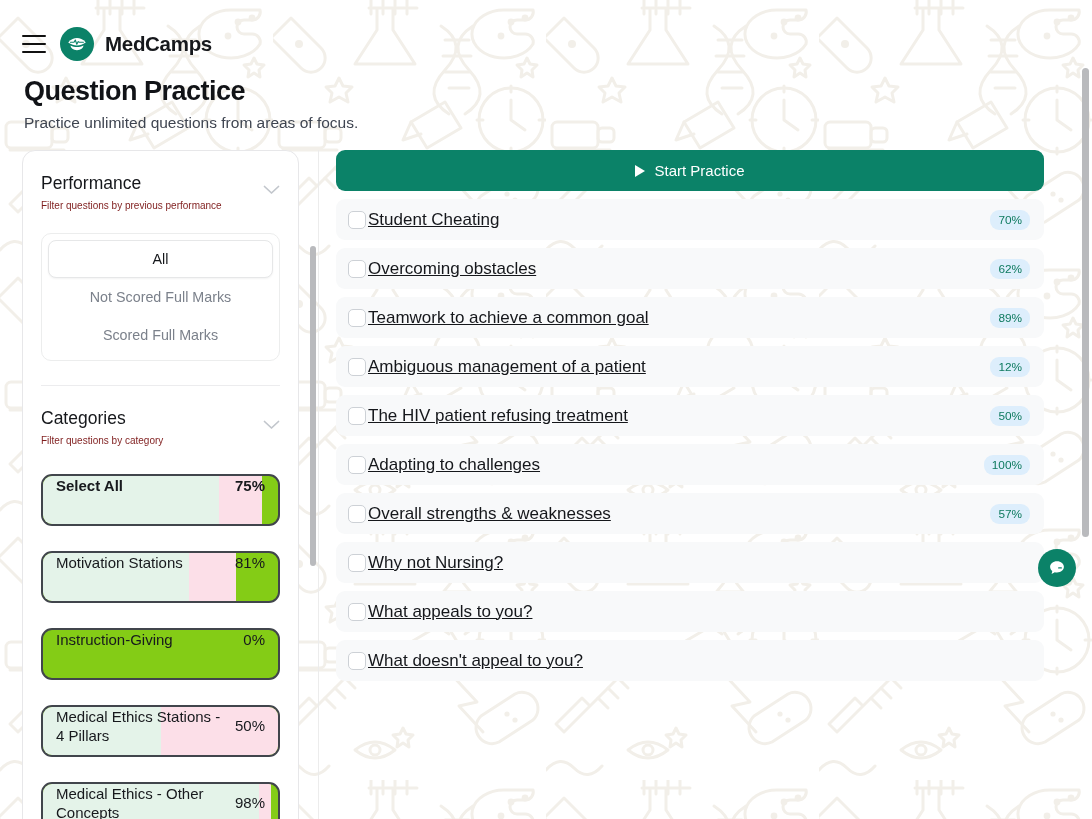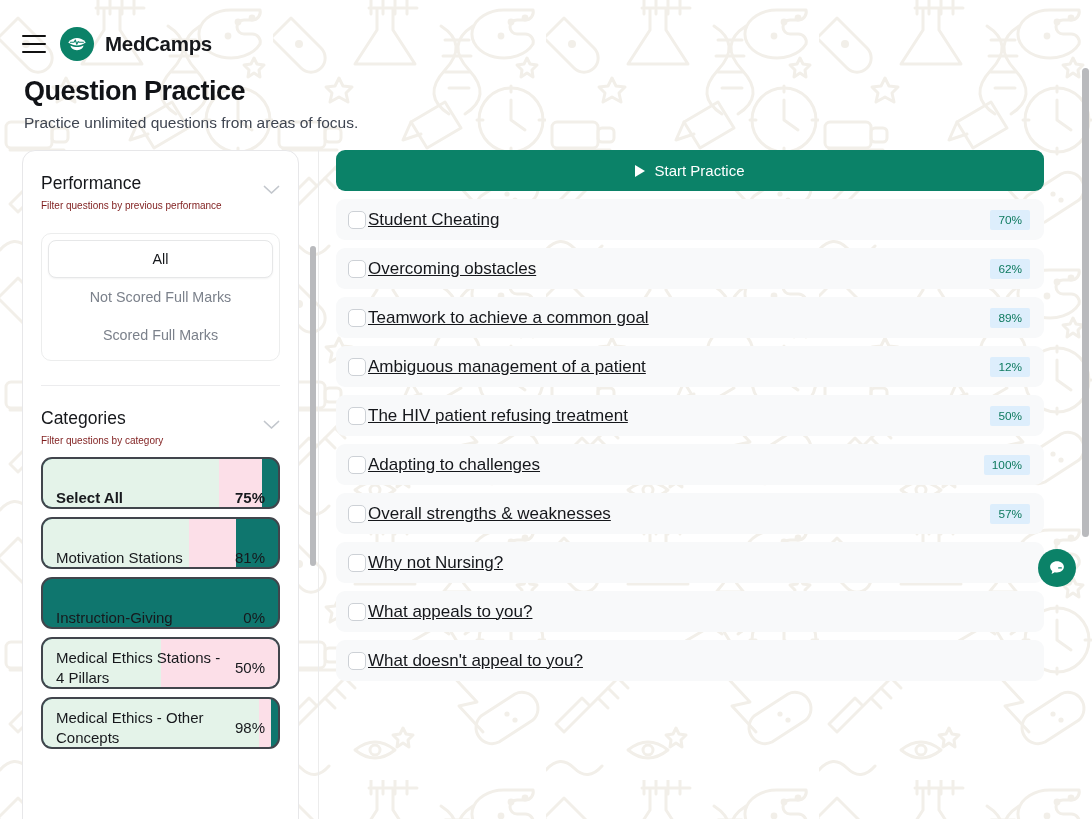--- a/index.html
+++ b/index.html
@@ -119,28 +119,28 @@
     border: 1px solid #e6e7e8;
     box-shadow: 0 1px 2px rgba(0,0,0,.05);
     padding: 10px 4px;
   }
 
   hr.divider { border:0; border-top:1px solid #ececee; margin: 24px 0 22px 0; }
 
   
   .cat-pill {
     position: relative;
-    margin-top: 8px;
+    margin-top: 25px;
     height: 52px;
     border: 2.2px solid #41454c;
     border-radius: 11px;
     overflow: hidden;
     cursor: pointer;
-    background: #0f766e;
-    display: flex; align-items: flex-end;
+    background: #84cc16;
+    display: flex; align-items: flex-start;
   }
   .cat-fill-green, .cat-fill-pink {
     position: absolute; top: 0; bottom: 0; left: 0;
   }
   .cat-fill-green { background: #e4f3e9; }
   .cat-fill-pink  { background: #fcdfe8; }
   .cat-row {
     position: relative; z-index: 2;
     display: flex; align-items: center; justify-content: space-between;
     width: 100%; padding: 0 13px; gap: 6px;
@@ -199,21 +199,21 @@
     font-size: 17px;
     color: #15171b;
     flex: 1 1 auto;
     white-space: nowrap; overflow: hidden; text-overflow: ellipsis; text-decoration: underline;
   }
   .q-badge {
     flex: 0 0 auto;
     background: #ddeefc;
     color: #0e7a5f;
     font-size: 11.8px;
-    border-radius: 2px;
+    border-radius: 9px;
     padding: 3px 8px;
     min-width: 34px;
     text-align: center;
   }
   .q-badge.empty { background: transparent; }
 
   
   #chat-fab {
     position: absolute;
     right: 16px; bottom: 8px;

